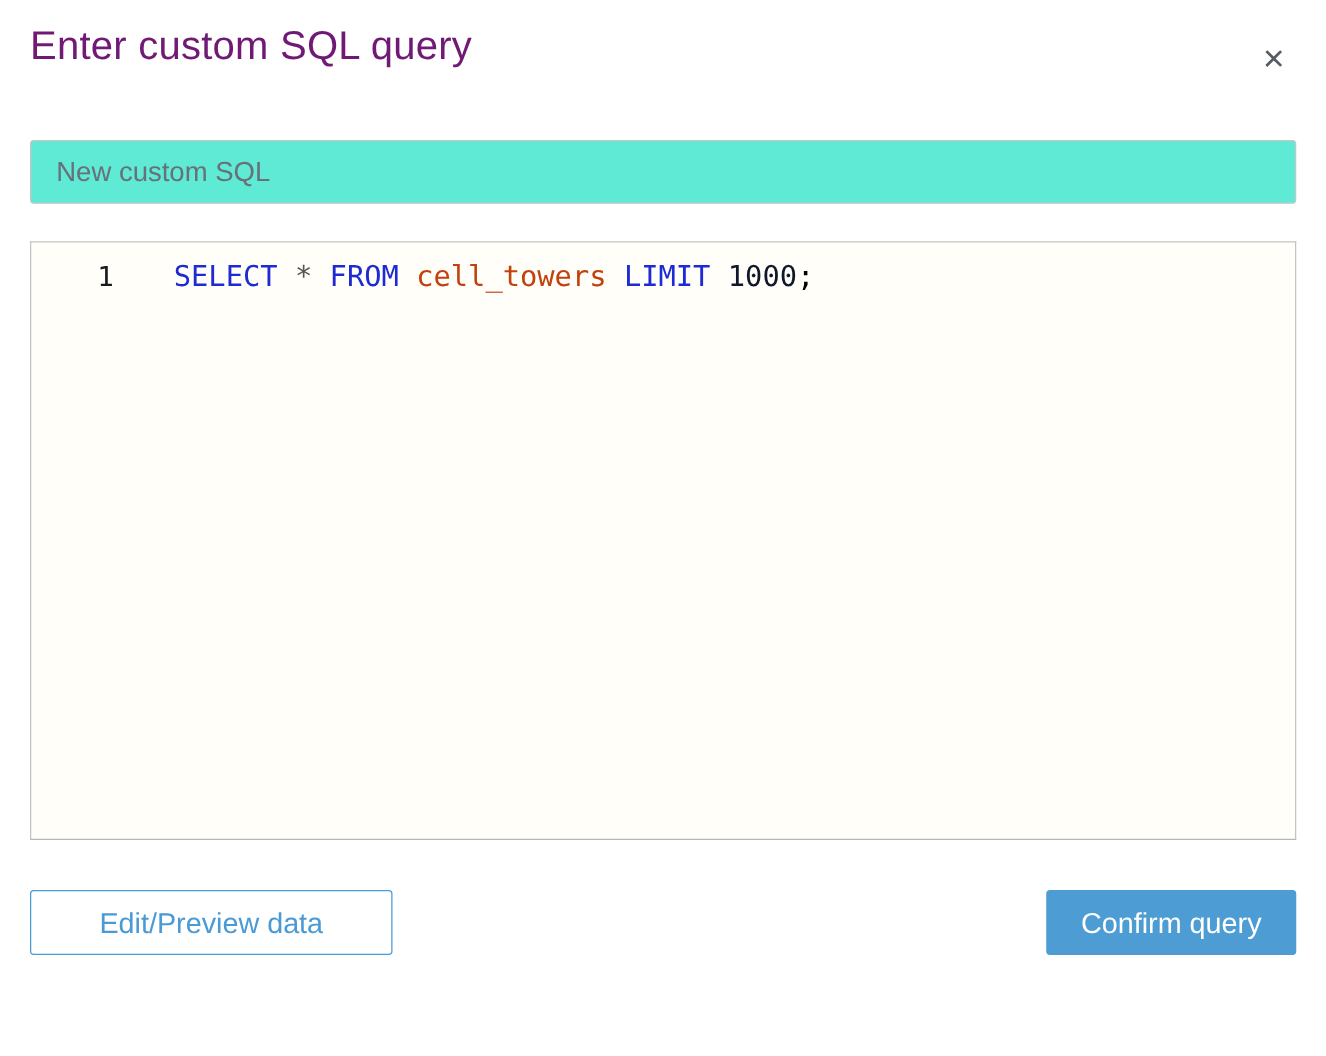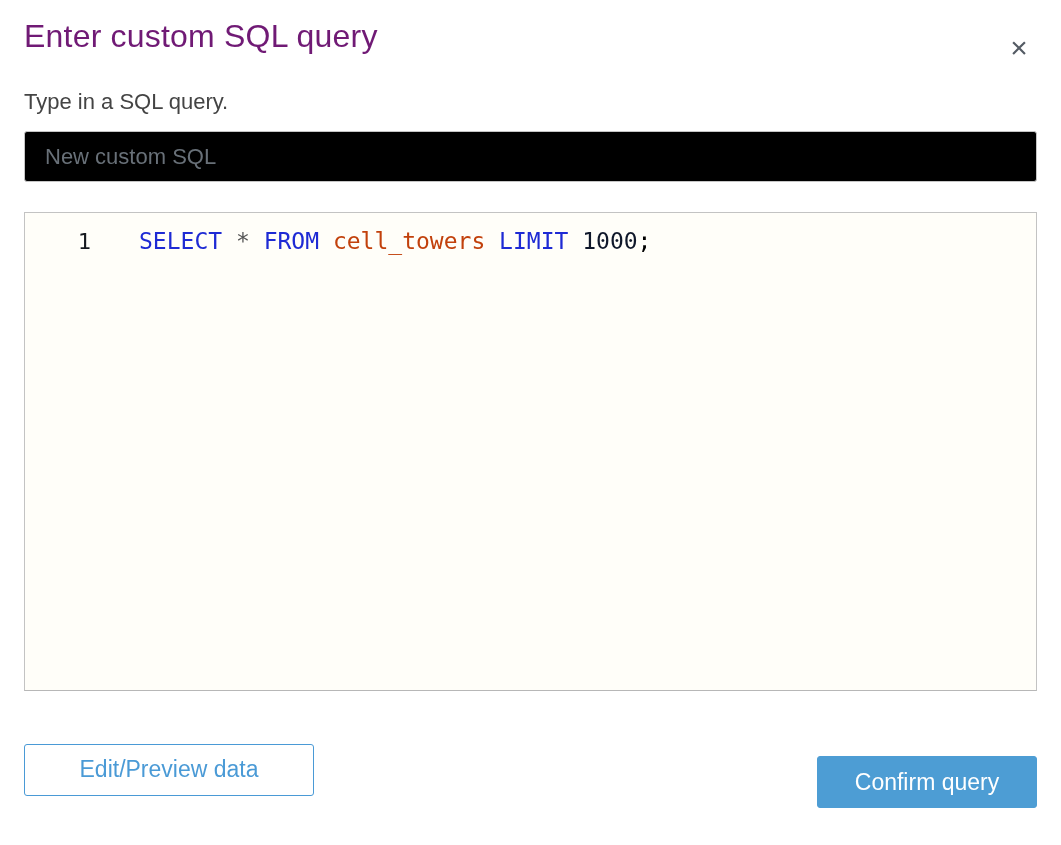--- a/index.html
+++ b/index.html
@@ -30,30 +30,30 @@
     font-family: "Liberation Sans", sans-serif;
   }
   .subtitle {
     margin-top: 33px;
     font-size: 22px;
     color: #444444;
   }
 
   .name-input {
     display: block;
-    margin-top: 16px;
+    margin-top: 56px;
     width: 100%;
     height: 51px;
     border: 1px solid #c5c5c5;
     border-radius: 3px;
     padding: 0 20px;
     font-size: 22px;
     color: #687078;
     font-family: "Liberation Sans", sans-serif;
-    background: #000000;
+    background: #5eead4;
     outline: none;
   }
 
   .sql-editor {
     margin-top: 30px;
     width: 100%;
     height: 479px;
     border: 1px solid #c3c3c3;
     border-bottom-color: #b7b7b7;
     background: #fffef9;
@@ -98,37 +98,35 @@
     cursor: pointer;
   }
   .btn-secondary {
     width: 290px;
     background: #ffffff;
     border: 1px solid #4a9ad6;
     color: #4a9ad6;
     text-align: center;
   }
   .btn-primary {
-    width: 220px;
+    width: 200px;
     background: #4d9dd4;
     border: 1px solid #4d9dd4;
     color: #ffffff;
-    margin-top: 25px;
   }
 </style>
 </head>
 <body>
 
 <div class="dialog">
 
   <h1 class="dialog-title">Enter custom SQL query</h1>
 
   <button class="close-btn">×</button>
 
-  <div class="subtitle">Type in a SQL query.</div>
 
   <input class="name-input" type="text" value="New custom SQL" style="">
 
   <div class="sql-editor">
     <div>
         <div class="editor-line">
           <div class="gutter">1</div>
           <div class="code"><span class="tok-keyword">SELECT</span><span class="tok-plain"> </span><span class="tok-operator">*</span><span class="tok-plain"> </span><span class="tok-keyword">FROM</span><span class="tok-plain"> </span><span class="tok-identifier">cell_towers</span><span class="tok-plain"> </span><span class="tok-keyword">LIMIT</span><span class="tok-plain"> </span><span class="tok-number">1000</span><span class="tok-plain">;</span></div>
         </div>
       </div>

